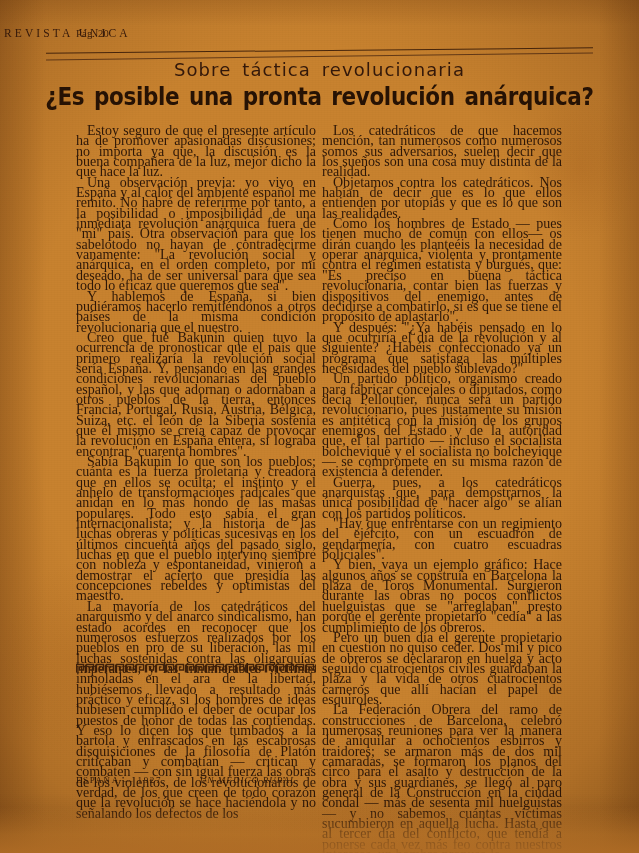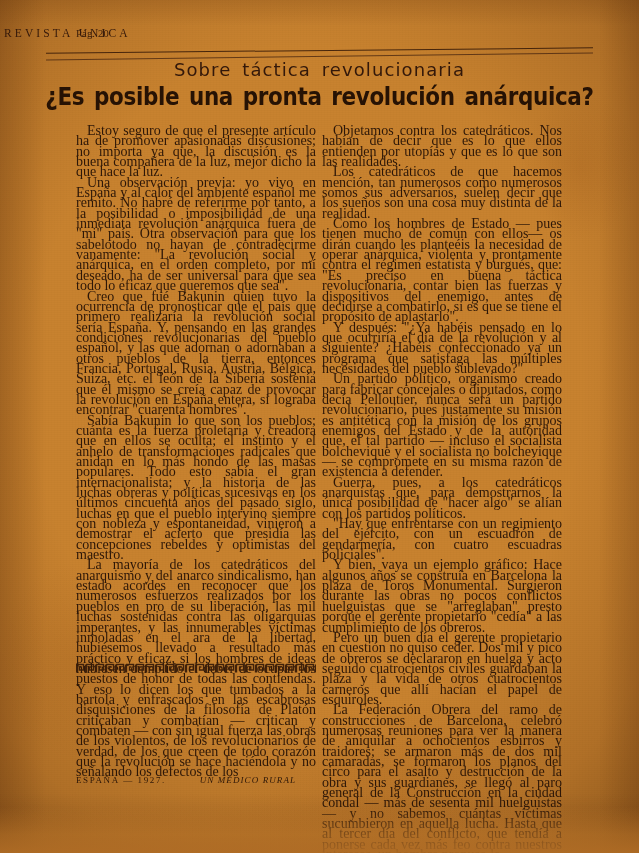--- a/index.html
+++ b/index.html
@@ -136,28 +136,29 @@
 
     <div class="rule-a"></div>
     <div class="rule-b"></div>
 
     <div class="kicker">Sobre táctica revolucionaria</div>
     <div class="headline">¿Es posible  una pronta revolución anárquica?</div>
 
     <div class="col left">
       <p>Estoy seguro de que el presente artículo ha de promover apasionadas discusiones; no importa ya que, la discusión es la buena compañera de la luz, mejor dicho la que hace la luz.</p>
       <p>Una observación previa: yo vivo en España y al calor del ambiente español me remito. No habré de referirme por tanto, a la posibilidad o imposibilidad de una inmediata revolución anárquica fuera de "mi" país. Otra observación para que los sabelotodo no hayan de contradecirme vanamente: "La revolución social y anárquica, en el orden completo, por mí deseado, ha de ser universal para que sea todo lo eficaz que queremos que sea".</p>
+      <p>Y hablemos de España, si bien pudiéramos hacerlo remitiéndonos a otros países de la misma condición revolucionaria que el nuestro.</p>
       <p>Creo que fué Bakunin quien tuvo la ocurrencia de pronosticar que el país que primero realizaría la revolución social sería España. Y, pensando en las grandes condiciones revolucionarias del pueblo español, y las que adornan o adornaban a otros pueblos de la tierra, entonces Francia, Portugal, Rusia, Austria, Bélgica, Suiza, etc. el león de la Siberia sostenía que él mismo se creía capaz de provocar la revolución en España entera, si lograba encontrar "cuarenta hombres".</p>
       <p>Sabía Bakunin lo que son los pueblos; cuánta es la fuerza proletaria y creadora que en ellos se oculta; el instinto y el anhelo de transformaciones radicales que anidan en lo más hondo de las masas populares. Todo esto sabía el gran internacionalista; y la historia de las luchas obreras y políticas sucesivas en los últimos cincuenta años del pasado siglo, luchas en que el pueblo intervino siempre con nobleza y espontaneidad, vinieron a demostrar el acierto que presidía las concepciones rebeldes y optimistas del maestro.</p>
       <p>La mayoría de los catedráticos del anarquismo y del anarco sindicalismo, han estado acordes en reconocer que los numerosos esfuerzos realizados por los pueblos en pro de su liberación, las mil luchas sostenidas contra las oligarquías imperantes, y las innumerables víctimas inmoladas en el ara de la libertad, hubiésemos llevado a resultado más práctico y eficaz, si los hombres de ideas hubiesen cumplido el deber de ocupar los puestos de honor de todas las contiendas. Y eso lo dicen los que tumbados a la bartola y enfrascados en las escabrosas disquisiciones de la filosofía de Platón criticaban y combatían — critican y combaten — con sin igual fuerza las obras de los violentos, de los revolucionarios de verdad, de los que creen de todo corazón que la revolución se hace haciéndola y no señalando los defectos de los</p>
     </div>
 
     <div class="col right">
+      <p>Los catedráticos de que hacemos mención, tan numerosos como numerosos somos sus adversarios, suelen decir que los sueños son una cosa muy distinta de la realidad.</p>
       <p>Objetamos contra los catedráticos. Nos habían de decir que es lo que ellos entienden por utopías y que es lo que son las realidades.</p>
-      <p>Los catedráticos de que hacemos mención, tan numerosos como numerosos somos sus adversarios, suelen decir que los sueños son una cosa muy distinta de la realidad.</p>
       <p>Como los hombres de Estado — pues tienen mucho de común con ellos— os dirán cuando les planteéis la necesidad de operar anárquica, violenta y prontamente contra el régimen estatista y burgués, que: "Es preciso en buena táctica revolucionaria, contar bien las fuerzas y dispositivos del enemigo, antes de decidirse a combatirlo, si es que se tiene el propósito de aplastarlo".</p>
       <p>Y después: "¿Ya habéis pensado en lo que ocurriría el día de la revolución y al siguiente? ¿Habéis confeccionado ya un programa que satisfaga las múltiples necesidades del pueblo sublevado?"</p>
       <p>Un partido político, organismo creado para fabricar concejales o diputados, como decía Pelloutier, nunca será un partido revolucionario, pues justamente su misión es antitética con la misión de los grupos enemigos del Estado y de la autoridad que, el tal partido — incluso el socialista bolchevique y el socialista no bolchevique — se compromete en su misma razón de existencia a defender.</p>
       <p>Guerra, pues, a los catedráticos anarquistas que, para demostrarnos la única posibilidad de "hacer algo" se alían con los partidos políticos.</p>
       <p>"Hay que enfrentarse con un regimiento del ejército, con un escuadrón de gendarmería, con cuatro escuadras policiales".</p>
       <p>Y bien, vaya un ejemplo gráfico: Hace algunos años se construía en Barcelona la plaza de Toros Monumental. Surgieron durante las obras no pocos conflictos huelguistas que se "arreglaban" presto porque el gerente propietario "cedía" a las cumplimiento de los obreros.</p>
       <p>Pero un buen día el gerente propietario en cuestión no quiso ceder. Dos mil y pico de obreros se declararon en huelga y acto seguido cuatrocientos civiles guardaban la plaza y la vida de otros cuatrocientos carneros que allí hacían el papel de esquiroles.</p>
       <p>La Federación Obrera del ramo de construcciones de Barcelona, celebró numerosas reuniones para ver la manera de aniquilar a ochocientos esbirros y traidores; se armaron más de dos mil camaradas, se formaron los planos del circo para el asalto y destrucción de la obra y sus guardianes, se llegó al paro general de la Construcción en la ciudad condal — más de sesenta mil huelguistas — y no sabemos cuántas víctimas sucumbieron en aquella lucha. Hasta que al tercer día del conflicto, que tendía a ponerse cada vez más feo contra nuestros intereses, un hombre propuso la</p>
     </div>
 

